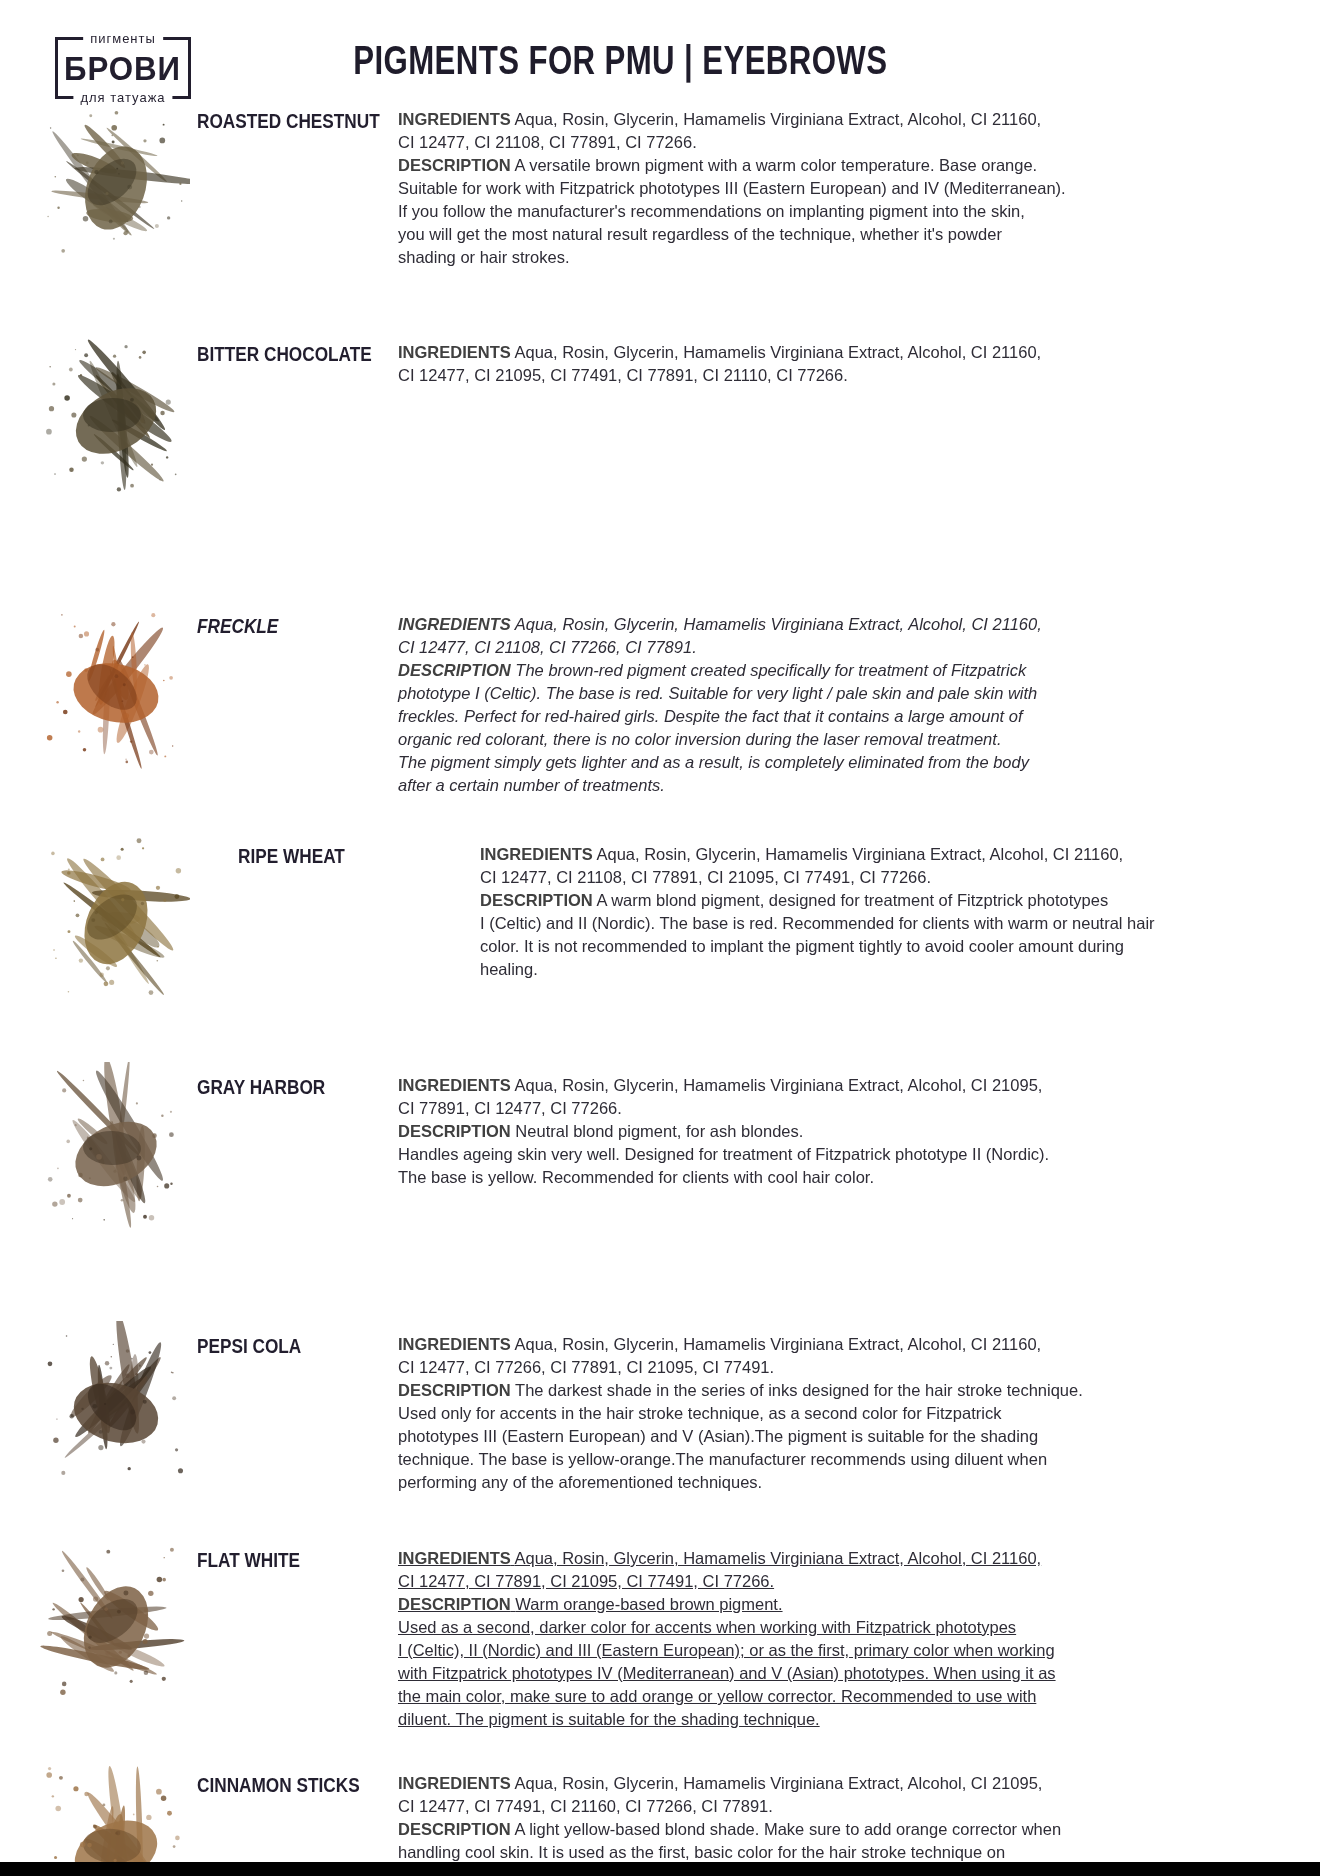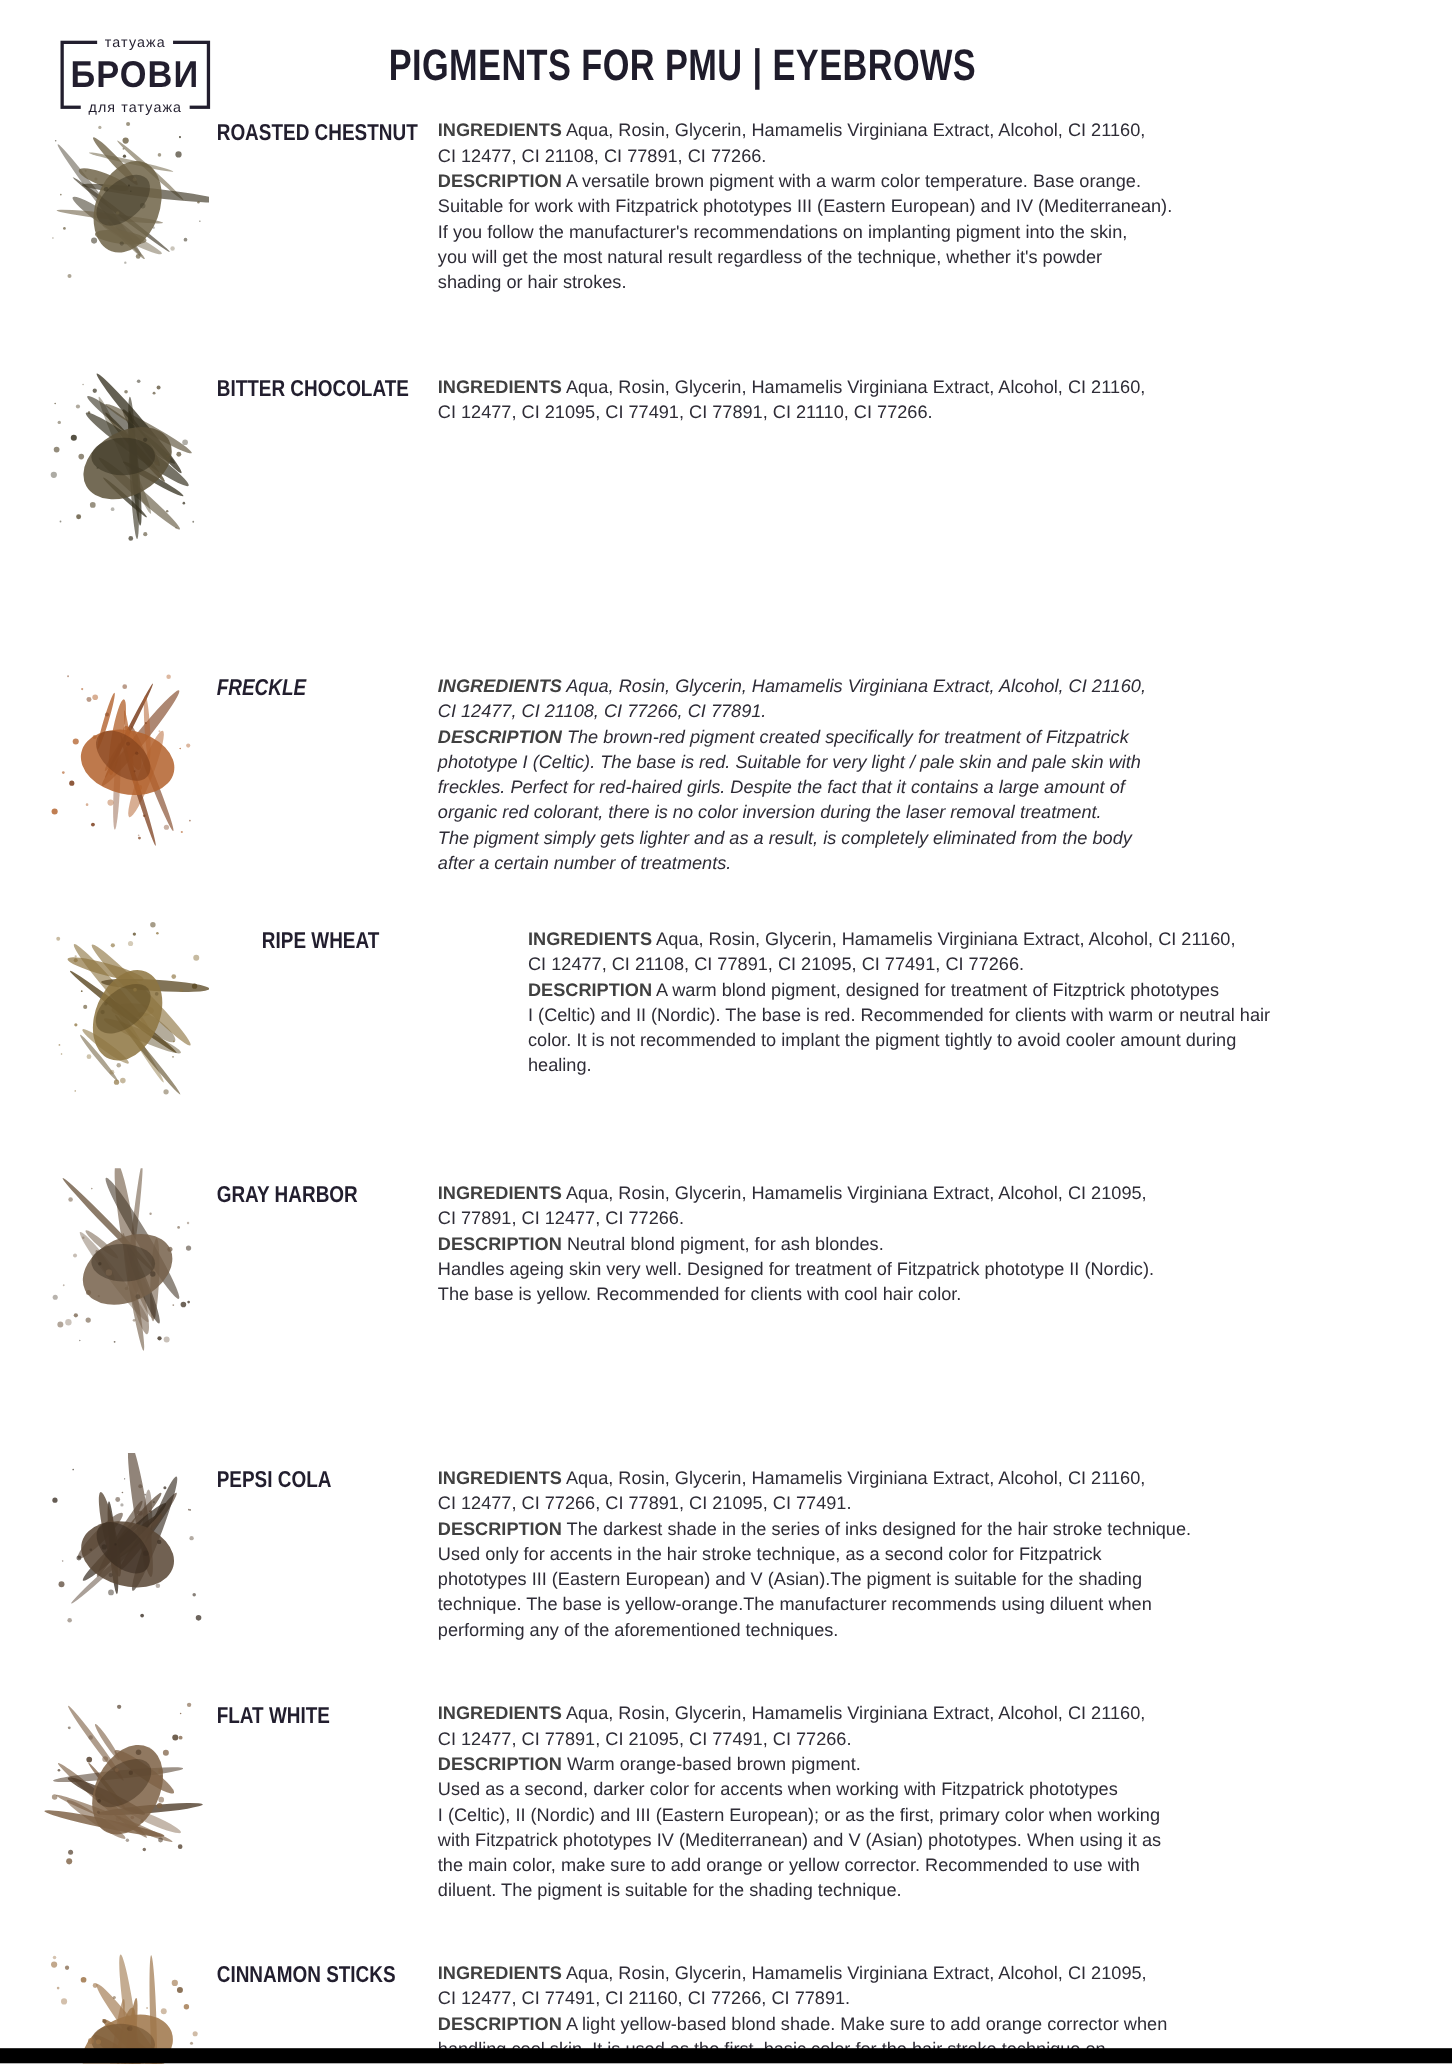--- a/index.html
+++ b/index.html
@@ -45,36 +45,36 @@
     display:grid;
     grid-template-columns:157px 201px 860px;
     align-items:start;
   }
   .entry:nth-child(1){ margin-bottom:72px; }
   .entry:nth-child(2){ margin-bottom:112px; }
   .entry:nth-child(3){ margin-bottom:46px;font-style:italic; }
   .entry:nth-child(4){ margin-bottom:71px;gap:41px; }
   .entry:nth-child(5){ margin-bottom:99px; }
   .entry:nth-child(6){ margin-bottom:53px; }
-  .entry:nth-child(7){ margin-bottom:52px; }
+  .entry:nth-child(7){ margin-bottom:41px;text-decoration:underline; }
   .swatch { width:150px; height:172px; margin-top:-12px; }
   .pigment-name { margin:0; padding-top:1px; font-size:21px; color:#221e2e; font-weight:bold; }
   .pigment-name > span { display:inline-block; transform:scaleX(0.82); transform-origin:left center; white-space:nowrap; }
   .entry-text { max-width:860px; }
   .entry-text p { margin:0; font-size:16.5px; line-height:23px; }
   .lbl { font-weight:bold; color:#404040; }
   .val { white-space:pre-line; }
   .footer-bar { position:absolute; left:0; right:0; bottom:0; height:14px; background:#000000; }
 </style>
 </head>
 <body>
 
 <div class="header">
   <div class="logo-box">
-    <span class="logo-small logo-top">татуажа</span>
+    <span class="logo-small logo-top">пигменты</span>
     <span class="logo-brand">БРОВИ</span>
     <span class="logo-small logo-bottom">для татуажа</span>
   </div>
   <div class="page-title-wrap">
     <span class="page-title">PIGMENTS FOR PMU | EYEBROWS</span>
   </div>
 </div>
 
 <div class="entries">
 

